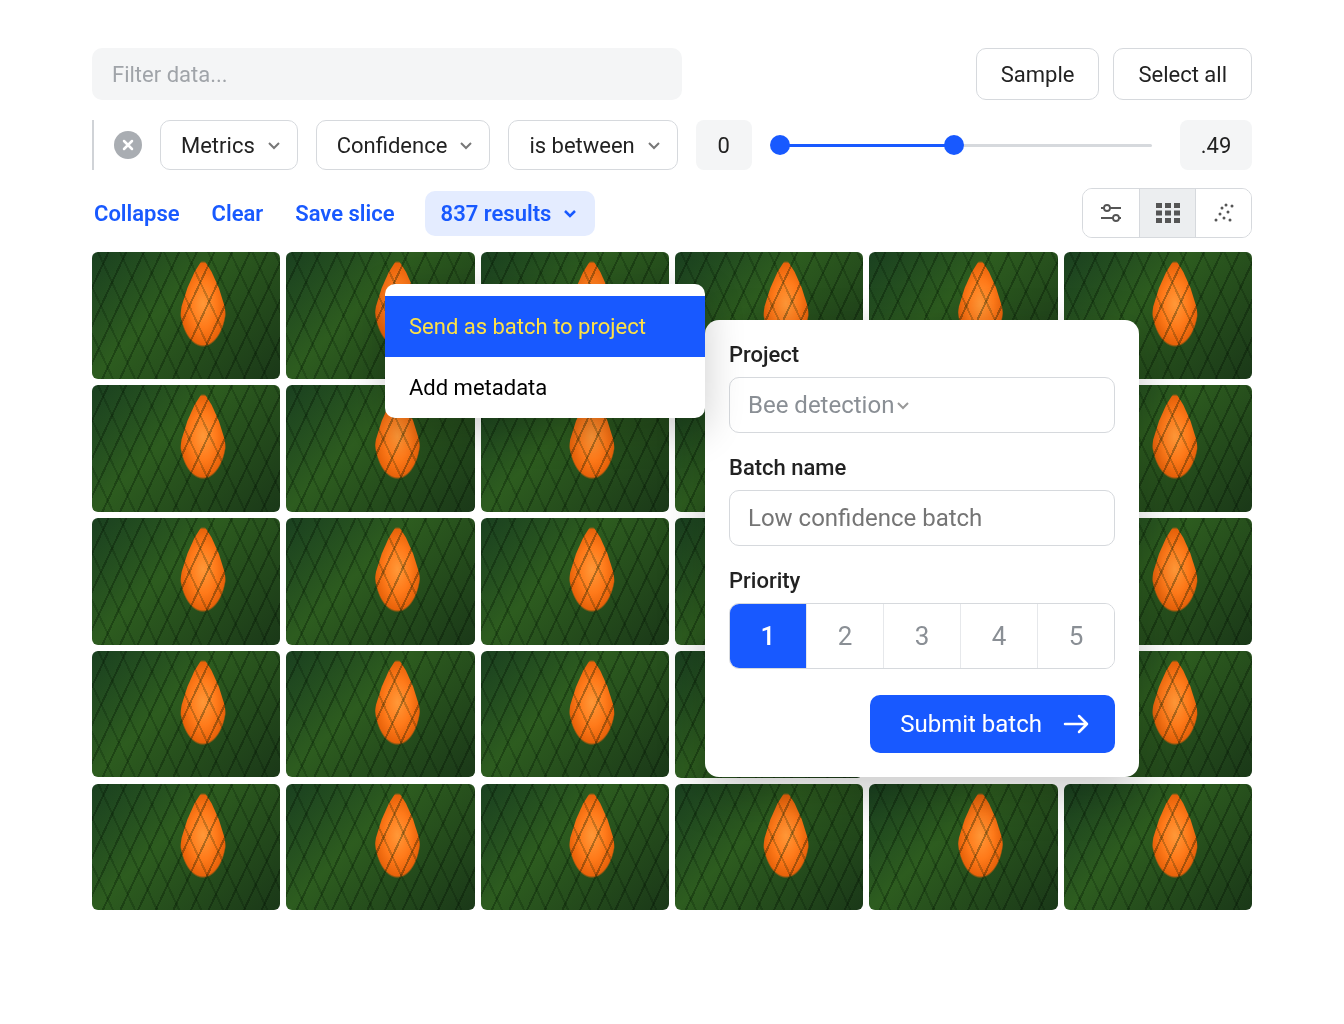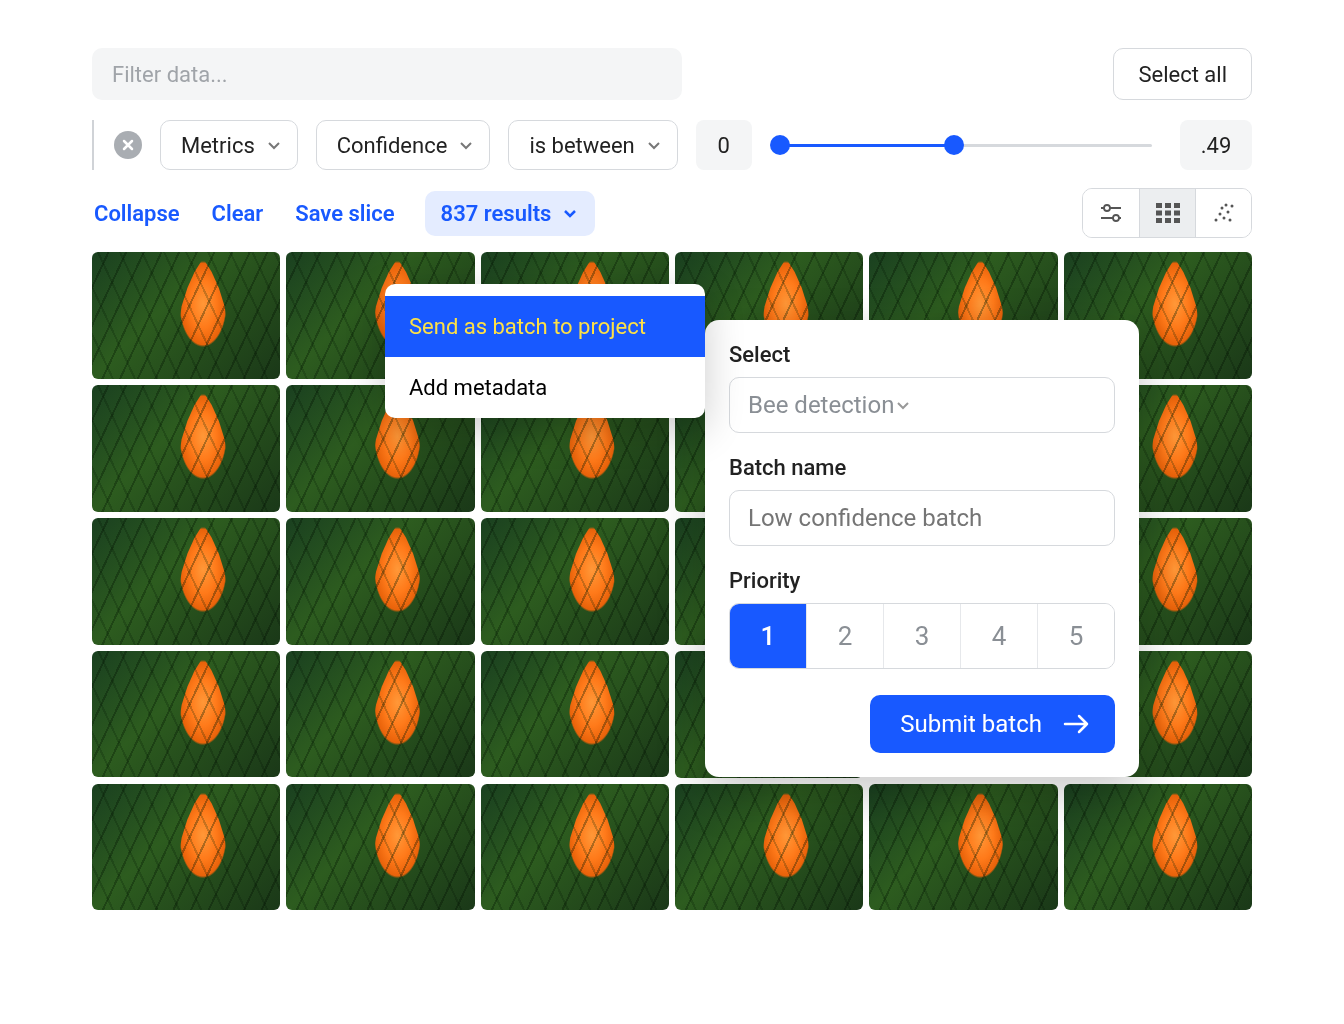--- a/index.html
+++ b/index.html
@@ -53,20 +53,21 @@
 .submit-btn svg { stroke: #fff; }
 </style>
 </head>
 <body>
 
 <div class="app">
 
   <div class="top-row">
     <input class="filter-input" placeholder="Filter data..." style="">
     <div class="spacer"></div>
+    <button class="btn-outline">Sample</button>
     <button class="btn-outline">Select all</button>
   </div>
 
   <div class="filter-row">
     <div class="vline"></div>
     <div class="clear-circle">
       <svg width="14" height="14" viewBox="0 0 14 14" fill="none" stroke-width="2.5" stroke-linecap="round">
           <path d="M3 3l8 8M11 3l-8 8"></path>
         </svg>
     </div>
@@ -177,21 +178,21 @@
     <div class="thumb"></div>
     <div class="thumb"></div>
   </div>
 
   <div class="context-menu">
     <div class="ctx-item active">Send as batch to project</div>
     <div class="ctx-item">Add metadata</div>
   </div>
 
   <div class="panel">
-    <div class="panel-label">Select</div>
+    <div class="panel-label">Project</div>
     <div class="panel-select">
       <span>Bee detection</span>
       <svg class="chev" viewBox="0 0 18 18" fill="none" stroke="#999" stroke-width="2">
           <path d="M4 7l5 5 5-5"></path>
         </svg>
     </div>
     <div class="panel-label">Batch name</div>
     <input class="panel-input" placeholder="Low confidence batch" style="">
     <div class="panel-label">Priority</div>
     <div class="priority-seg">

